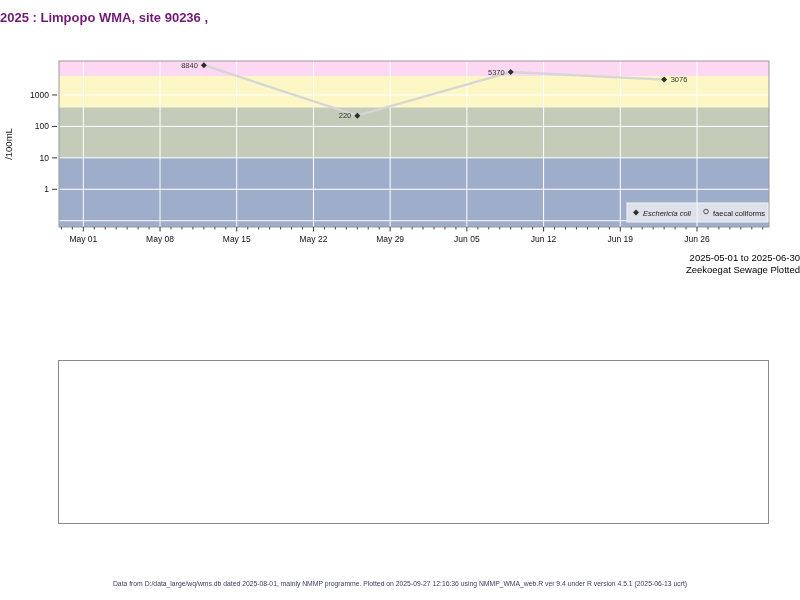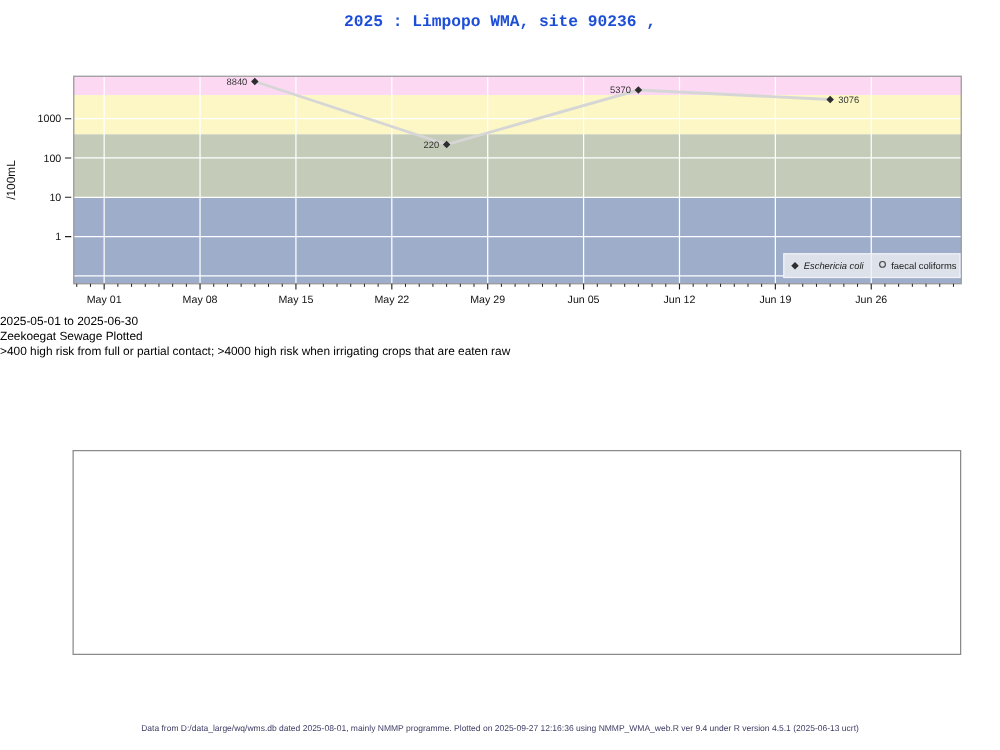--- a/index.html
+++ b/index.html
@@ -1,27 +1,27 @@
 <!DOCTYPE html>
 <html><head>
 <meta charset="utf-8">
 <style>
   html,body{margin:0;padding:0;}
   body{
     width:800px;height:600px;position:relative;background:#ffffff;
     font-family:"Liberation Sans", sans-serif;overflow:hidden;
   }
   .title{
-    position:absolute;top:9px;left:0;right:0;text-align:center;
-    font-weight:bold;font-size:13px;line-height:17px;color:#1d4ed8;font-family:Liberation Mono, monospace;
+    position:absolute;top:9px;left:0;right:0;
+    font-weight:bold;font-size:13px;line-height:17px;color:#701a75;
   }
   #chart{position:absolute;left:0;top:55px;width:800px;height:200px;}
   #chart text{font-family:"Liberation Sans", sans-serif;}
   .captions{
-    position:absolute;top:252px;left:0;right:0;text-align:left;
+    position:absolute;top:252px;left:0;right:0;text-align:right;
     font-size:9.5px;line-height:12px;color:#000;
   }
   .empty-box{
     position:absolute;left:58px;top:360px;width:709px;height:162px;
     background:#ffffff;border:1.5px solid #8a8a8a;
   }
   .footer{
     position:absolute;top:580px;left:0;right:0;text-align:center;
     font-size:6.8px;color:#3c3c64;
   }
@@ -163,20 +163,19 @@
         <text x="713" y="160.5" font-size="7.5" fill="#1a1a1a" font-style="normal">faecal coliforms</text>
         <rect x="627" y="148" width="70" height="19" fill="#dde1e9" stroke="#f2f3f6" stroke-width="1"></rect>
         <path d="M 636 154.5 L 639 157.5 L 636 160.5 L 633 157.5 Z" fill="#2e2e2e"></path>
         <text x="643" y="160.5" font-size="7.5" fill="#1a1a1a" font-style="italic">Eschericia coli</text>
       </g>
     </svg>
 
   <div class="captions">
     <div>2025-05-01 to 2025-06-30</div>
     <div>Zeekoegat Sewage Plotted</div>
-    <div>&gt;400 high risk from full or partial contact; &gt;4000 high risk when irrigating crops that are eaten raw</div>
   </div>
 
   <div class="empty-box"></div>
 
   <div class="footer">Data from D:/data_large/wq/wms.db dated 2025-08-01, mainly NMMP programme. Plotted on 2025-09-27 12:16:36 using NMMP_WMA_web.R ver 9.4 under R version 4.5.1 (2025-06-13 ucrt)</div>
 
 </div>
 
 </body></html>

